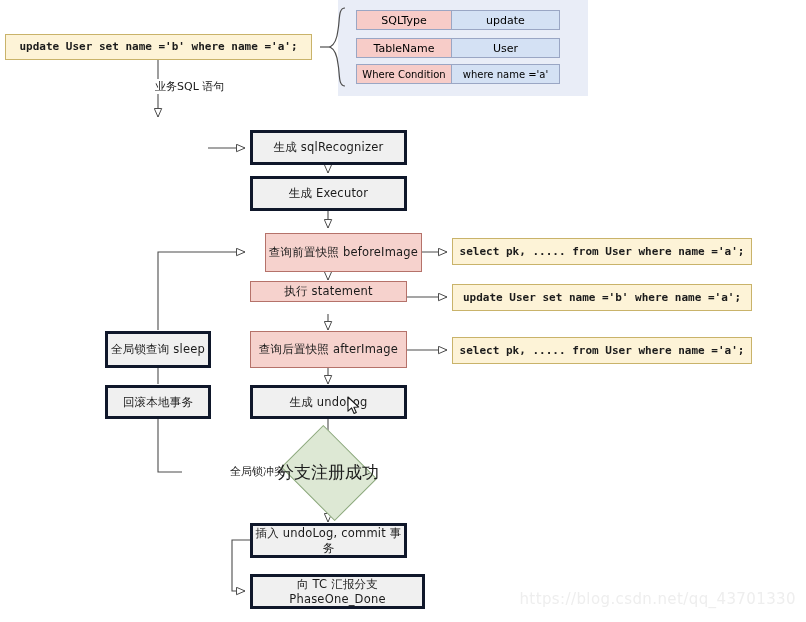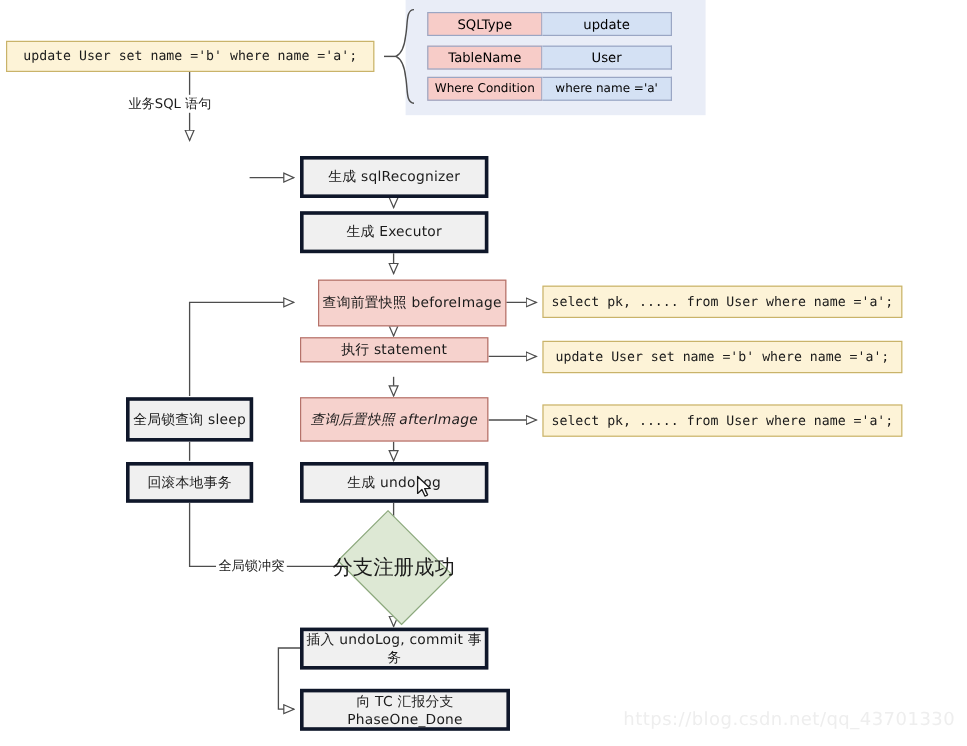--- a/index.html
+++ b/index.html
@@ -35,20 +35,21 @@
   .pink-box{
     background:#f6d2cd;
     border:1px solid #b5726a;
   }
   .yellow-box{
     background:#fdf3d7;
     border:1px solid #c9b36a;
     font-family:"DejaVu Sans Mono","Liberation Mono",monospace;
     font-size:11px;
     letter-spacing:0px;
+    font-weight:bold;
   }
   .diamond-wrap{
     position:absolute;
     display:flex;align-items:center;justify-content:center;
   }
   .diamond-shape{
     position:absolute;left:0;top:0;width:100%;height:100%;
     background:#dde8d4;
     border:1px solid #8ca87d;
     transform:rotate(45deg);
@@ -82,20 +83,21 @@
     display:flex;align-items:center;justify-content:center;
     width:108px;
   }
   .edge-label{
     position:absolute;
     font-size:11px;
     color:#1b1b1b;
     background:#ffffff;
     padding:0 2px;
     white-space:nowrap;
+    margin-left:48px;
   }
   .watermark{
     position:absolute;
     right:10px;bottom:14px;
     font-size:15px;
     color:#eeeeee;
     letter-spacing:.4px;
     font-family:"DejaVu Sans","Liberation Sans",sans-serif;
   }
   .cursor{
@@ -186,21 +188,21 @@
   </div>
 
   <div class="node pink-box" style="left:250px;top:233px;width:157px;height:39px;margin-left:15px;">
     <span>查询前置快照 beforeImage</span>
   </div>
 
   <div class="node pink-box" style="left:250px;top:281px;width:157px;height:21px;">
     <span>执行 statement</span>
   </div>
 
-  <div class="node pink-box" style="left:250px;top:331px;width:157px;height:37px;font-style:italic;">
+  <div class="node pink-box" style="left:250px;top:331px;width:157px;height:37px;">
     <span>查询后置快照 afterImage</span>
   </div>
 
   <div class="node grey-box" style="left:250px;top:385px;width:157px;height:34px;">
     <span>生成 undoLog</span>
   </div>
 
   <div class="node grey-box" style="left:105px;top:331px;width:106px;height:37px;">
     <span>全局锁查询 sleep</span>
   </div>

